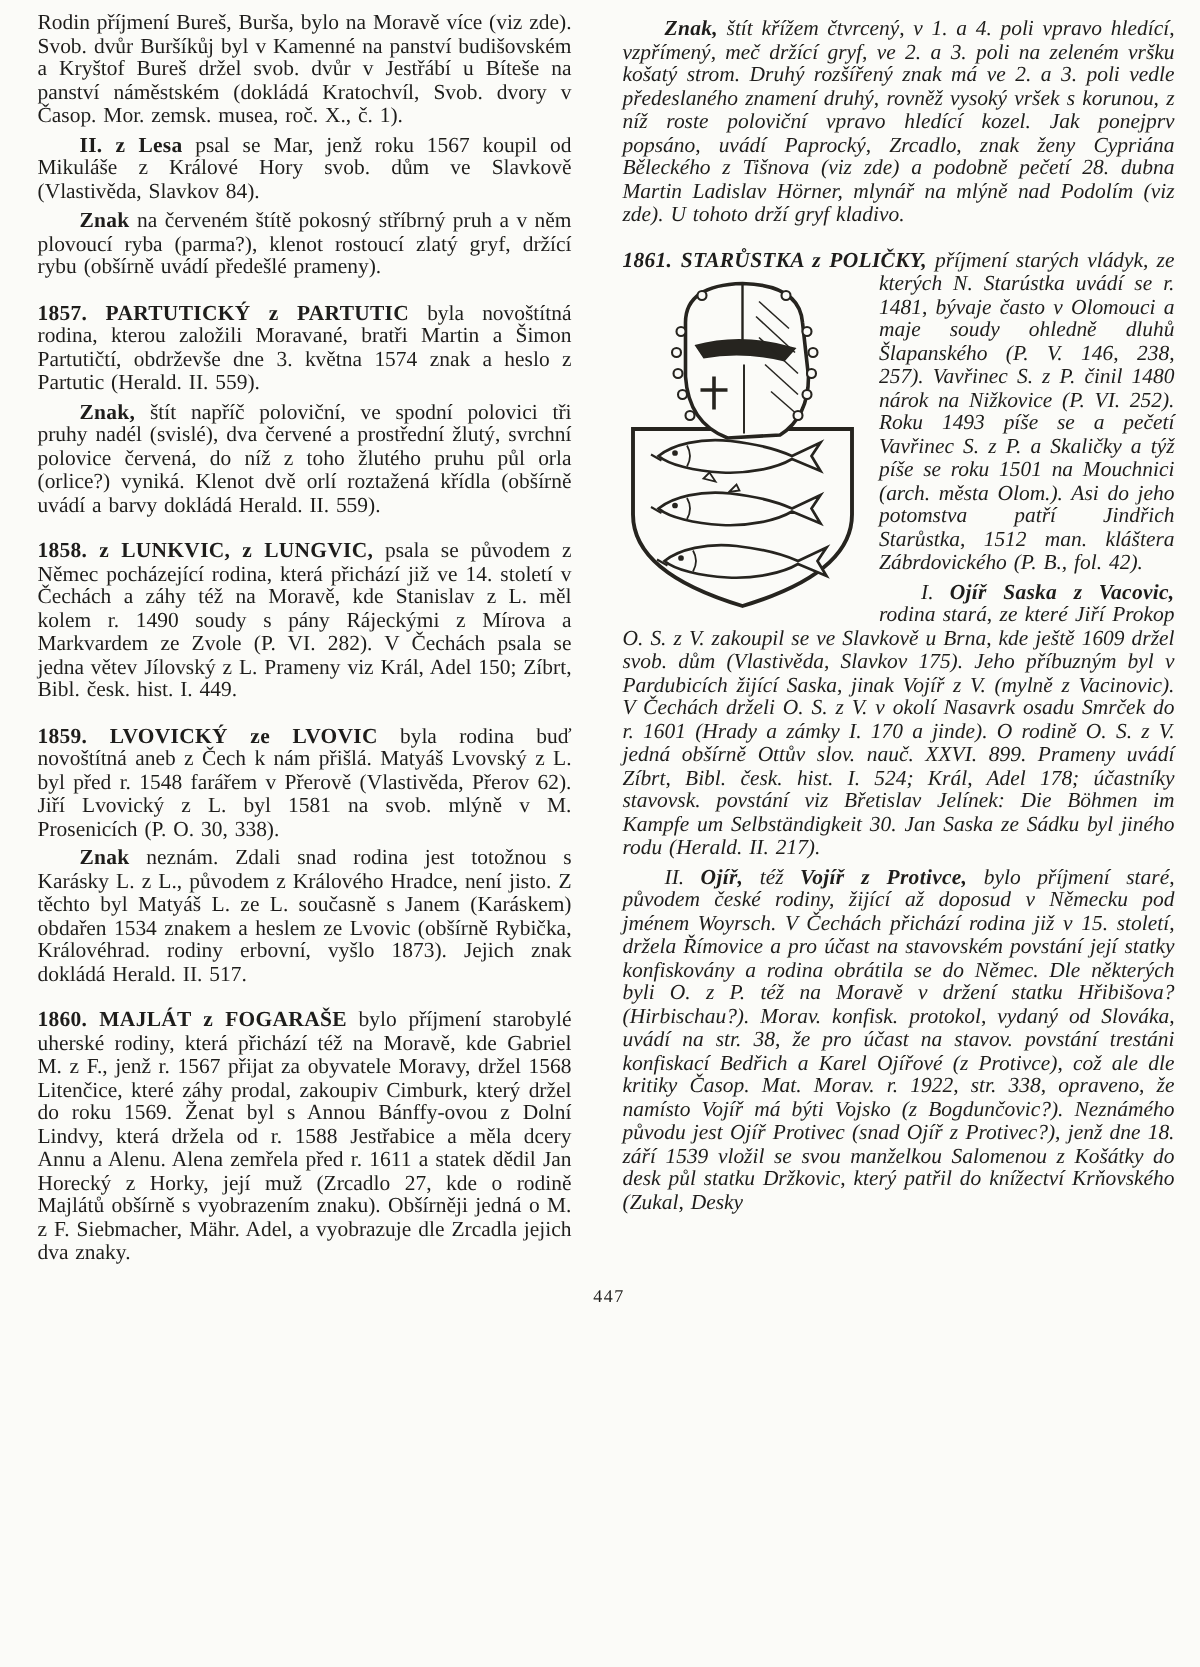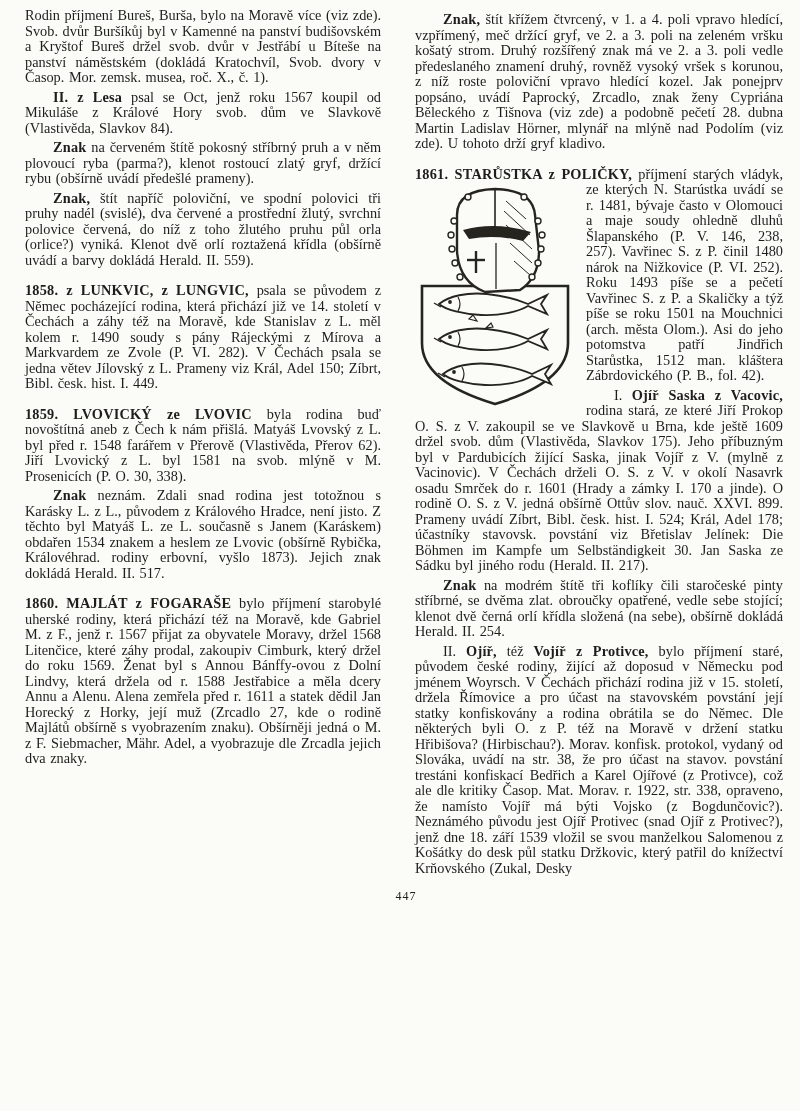--- a/index.html
+++ b/index.html
@@ -16,21 +16,21 @@
     padding:8px 13px 0 25px;
   }
   .cols{display:flex;}
   .col{
     font-size:14.3px;
     line-height:15.5px;
     text-align:justify;
     word-spacing:1px;
   }
   .col-left{width:356px;margin-right:34px;flex:none;font-family:Liberation Serif, serif;}
-  .col-right{width:368px;flex:none;}
+  .col-right{width:368px;flex:none;font-style:italic;}
   .p{margin:0;text-indent:28px;}
   .p.cont{text-indent:0;margin-top:0;}
   .p.inner{margin-top:4px;}
   .p.section{text-indent:0;margin-top:15px;}
   .b{font-weight:bold;letter-spacing:.2px;}
   .arms{
     float:left;
     width:162px;
     margin:3px 9px 2px 0;
   }
@@ -42,22 +42,23 @@
     margin-top:13px;
   }
 </style>
 </head>
 <body>
 
 <div class="page">
   <div class="cols">
     <div class="col col-left">
         <p class="p cont"><span>Rodin příjmení Bureš, Burša, bylo na Moravě více (viz zde). Svob. dvůr Buršíkůj byl v Kamenné na panství budišovském a Kryštof Bureš držel svob. dvůr v Jestřábí u Bíteše na panství náměstském (dokládá Kratochvíl, Svob. dvory v Časop. Mor. zemsk. musea, roč. X., č. 1).</span></p>
-        <p class="p inner"><span class="b">II. z Lesa</span><span> psal se Oct, jenž roku 1567 koupil od Mikuláše z Králové Hory svob. dům ve Slavkově (Vlastivěda, Slavkov 84).</span></p>
+        <p class="p inner"><span class="b">II. z Lesa</span><span> psal se Mar, jenž roku 1567 koupil od Mikuláše z Králové Hory svob. dům ve Slavkově (Vlastivěda, Slavkov 84).</span></p>
         <p class="p inner"><span class="b">Znak</span><span> na červeném štítě pokosný stříbrný pruh a v něm plovoucí ryba (parma?), klenot rostoucí zlatý gryf, držící rybu (obšírně uvádí předešlé prameny).</span></p>
+        <p class="p section"><span class="b">1857. PARTUTICKÝ z PARTUTIC</span><span> byla novoštítná rodina, kterou založili Moravané, bratři Martin a Šimon Partutičtí, obdrževše dne 3. května 1574 znak a heslo z Partutic (Herald. II. 559).</span></p>
         <p class="p inner"><span class="b">Znak,</span><span> štít napříč poloviční, ve spodní polovici tři pruhy nadél (svislé), dva červené a prostřední žlutý, svrchní polovice červená, do níž z toho žlutého pruhu půl orla (orlice?) vyniká. Klenot dvě orlí roztažená křídla (obšírně uvádí a barvy dokládá Herald. II. 559).</span></p>
         <p class="p section"><span class="b">1858. z LUNKVIC, z LUNGVIC,</span><span> psala se původem z Němec pocházející rodina, která přichází již ve 14. století v Čechách a záhy též na Moravě, kde Stanislav z L. měl kolem r. 1490 soudy s pány Rájeckými z Mírova a Markvardem ze Zvole (P. VI. 282). V Čechách psala se jedna větev Jílovský z L. Prameny viz Král, Adel 150; Zíbrt, Bibl. česk. hist. I. 449.</span></p>
         <p class="p section"><span class="b">1859. LVOVICKÝ ze LVOVIC</span><span> byla rodina buď novoštítná aneb z Čech k nám přišlá. Matyáš Lvovský z L. byl před r. 1548 farářem v Přerově (Vlastivěda, Přerov 62). Jiří Lvovický z L. byl 1581 na svob. mlýně v M. Prosenicích (P. O. 30, 338).</span></p>
         <p class="p inner"><span class="b">Znak</span><span> neznám. Zdali snad rodina jest totožnou s Karásky L. z L., původem z Králového Hradce, není jisto. Z těchto byl Matyáš L. ze L. současně s Janem (Karáskem) obdařen 1534 znakem a heslem ze Lvovic (obšírně Rybička, Královéhrad. rodiny erbovní, vyšlo 1873). Jejich znak dokládá Herald. II. 517.</span></p>
         <p class="p section"><span class="b">1860. MAJLÁT z FOGARAŠE</span><span> bylo příjmení starobylé uherské rodiny, která přichází též na Moravě, kde Gabriel M. z F., jenž r. 1567 přijat za obyvatele Moravy, držel 1568 Litenčice, které záhy prodal, zakoupiv Cimburk, který držel do roku 1569. Ženat byl s Annou Bánffy-ovou z Dolní Lindvy, která držela od r. 1588 Jestřabice a měla dcery Annu a Alenu. Alena zemřela před r. 1611 a statek dědil Jan Horecký z Horky, její muž (Zrcadlo 27, kde o rodině Majlátů obšírně s vyobrazením znaku). Obšírněji jedná o M. z F. Siebmacher, Mähr. Adel, a vyobrazuje dle Zrcadla jejich dva znaky.</span></p>
       </div>
     <div class="col col-right">
         <p class="p inner"><span class="b">Znak,</span><span> štít křížem čtvrcený, v 1. a 4. poli vpravo hledící, vzpřímený, meč držící gryf, ve 2. a 3. poli na zeleném vršku košatý strom. Druhý rozšířený znak má ve 2. a 3. poli vedle předeslaného znamení druhý, rovněž vysoký vršek s korunou, z níž roste poloviční vpravo hledící kozel. Jak ponejprv popsáno, uvádí Paprocký, Zrcadlo, znak ženy Cypriána Běleckého z Tišnova (viz zde) a podobně pečetí 28. dubna Martin Ladislav Hörner, mlynář na mlýně nad Podolím (viz zde). U tohoto drží gryf kladivo.</span></p>
         <p class="p section"><span class="b">1861. STARŮSTKA z POLIČKY,</span><span> příjmení starých </span>
   <span class="arms">
@@ -115,18 +116,17 @@
                   <circle cx="90" cy="78" r="3"></circle>
                   <circle cx="84" cy="92" r="3"></circle>
           <circle cx="20" cy="12" r="3"></circle>
                   <circle cx="76" cy="12" r="3"></circle>
         </g>
       </g>
     </svg>
   </span>
 <span>vládyk, ze kterých N. Starústka uvádí se r. 1481, bývaje často v Olomouci a maje soudy ohledně dluhů Šlapanského (P. V. 146, 238, 257). Vavřinec S. z P. činil 1480 nárok na Nižkovice (P. VI. 252). Roku 1493 píše se a pečetí Vavřinec S. z P. a Skaličky a týž píše se roku 1501 na Mouchnici (arch. města Olom.). Asi do jeho potomstva patří Jindřich Starůstka, 1512 man. kláštera Zábrdovického (P. B., fol. 42).</span></p>
         <p class="p inner"><span>I. </span><span class="b">Ojíř Saska z Vacovic,</span><span> rodina stará, ze které Jiří Prokop O. S. z V. zakoupil se ve Slavkově u Brna, kde ještě 1609 držel svob. dům (Vlastivěda, Slavkov 175). Jeho příbuzným byl v Pardubicích žijící Saska, jinak Vojíř z V. (mylně z Vacinovic). V Čechách drželi O. S. z V. v okolí Nasavrk osadu Smrček do r. 1601 (Hrady a zámky I. 170 a jinde). O rodině O. S. z V. jedná obšírně Ottův slov. nauč. XXVI. 899. Prameny uvádí Zíbrt, Bibl. česk. hist. I. 524; Král, Adel 178; účastníky stavovsk. povstání viz Břetislav Jelínek: Die Böhmen im Kampfe um Selbständigkeit 30. Jan Saska ze Sádku byl jiného rodu (Herald. II. 217).</span></p>
-        <p class="p inner"><span class="b">Znak</span><span> na modrém štítě tři koflíky čili staročeské pinty stříbrné, se dvěma zlat. obroučky opatřené, vedle sebe stojící; klenot dvě černá orlí křídla složená (na sebe), obšírně dokládá Herald. II. 254.</span></p>
         <p class="p inner"><span>II. </span><span class="b">Ojíř,</span><span> též </span><span class="b">Vojíř z Protivce,</span><span> bylo příjmení staré, původem české rodiny, žijící až doposud v Německu pod jménem Woyrsch. V Čechách přichází rodina již v 15. století, držela Římovice a pro účast na stavovském povstání její statky konfiskovány a rodina obrátila se do Němec. Dle některých byli O. z P. též na Moravě v držení statku Hřibišova? (Hirbischau?). Morav. konfisk. protokol, vydaný od Slováka, uvádí na str. 38, že pro účast na stavov. povstání trestáni konfiskací Bedřich a Karel Ojířové (z Protivce), což ale dle kritiky Časop. Mat. Morav. r. 1922, str. 338, opraveno, že namísto Vojíř má býti Vojsko (z Bogdunčovic?). Neznámého původu jest Ojíř Protivec (snad Ojíř z Protivec?), jenž dne 18. září 1539 vložil se svou manželkou Salomenou z Košátky do desk půl statku Držkovic, který patřil do knížectví Krňovského (Zukal, Desky</span></p>
       </div>
   </div>
   <div class="footer">447</div>
 </div>
 
 </body></html>

